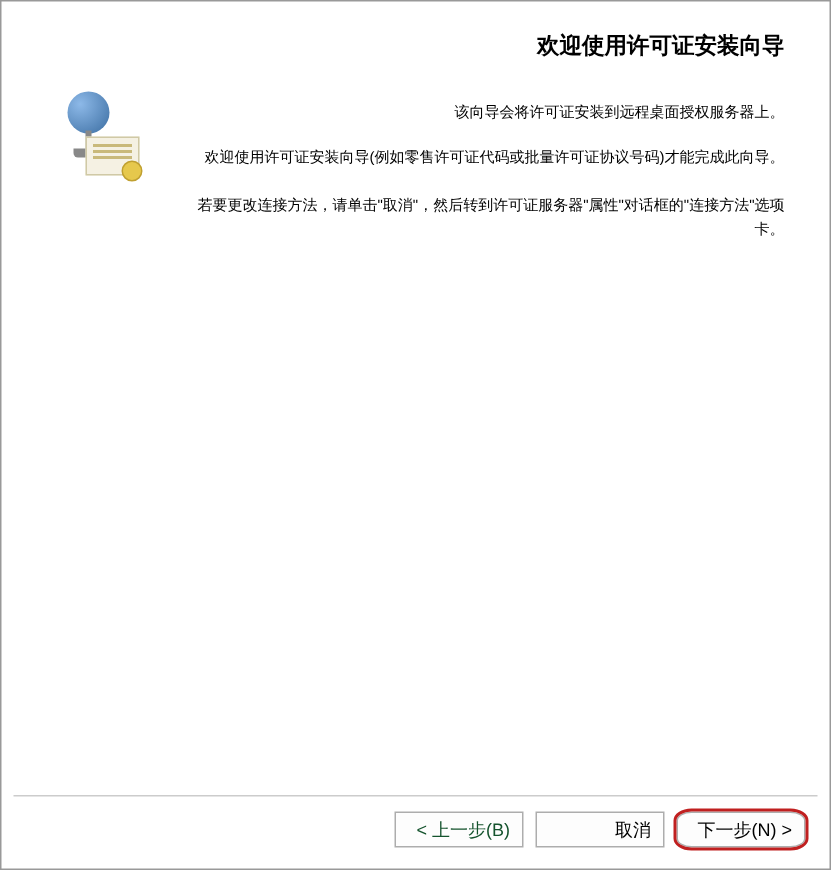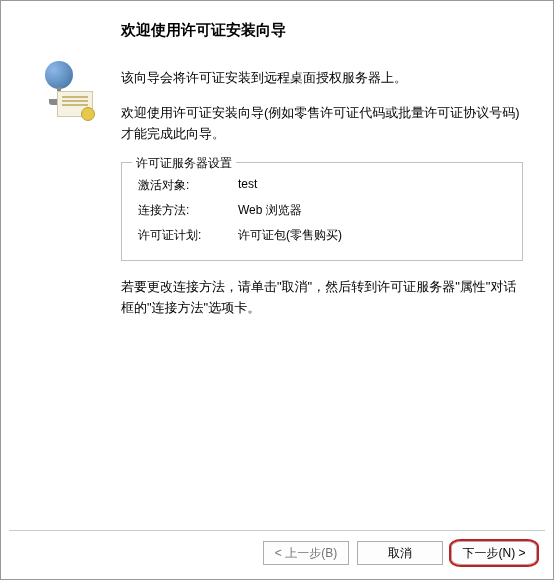--- a/index.html
+++ b/index.html
@@ -1,15 +1,15 @@
 <!DOCTYPE html>
 <html><head>
   <meta charset="utf-8">
   <style>
-    * { margin: 0; padding: 0; box-sizing: border-box; }
+    * { margin: 0; padding: 0; box-sizing: border-box; text-align: right; }
     body {
       font-family: "Microsoft YaHei", SimSun, Arial, sans-serif;
       font-size: 12px;
       background: #fff;
       width: 554px;
       height: 580px;
       overflow: hidden;
     }
     .window {
       width: 554px;
@@ -91,21 +91,21 @@
     .right-panel {
       flex: 1;
       padding-right: 10px;
     }
     .title {
       font-size: 15px;
       font-weight: bold;
       margin-bottom: 28px;
     }
     .para {
-      font-size: 13px;
+      font-size: 10px;
       line-height: 1.6;
       margin-bottom: 14px;
     }
     .group-box {
       border: 1px solid #c0c0c0;
       margin-top: 18px;
       padding: 14px 16px 16px 16px;
       position: relative;
     }
     .group-title {
@@ -141,21 +141,21 @@
       min-width: 86px;
       height: 24px;
       border: 1px solid #adadad;
       background: #fdfdfd;
       font-family: inherit;
       font-size: 12px;
       cursor: pointer;
       padding: 0 8px;
     }
     .btn:disabled {
-      color: #737373;
+      color: #14532d;
       cursor: default;
     }
     .btn.primary {
       outline: 2px solid #c02020;
       outline-offset: 0;
       border-radius: 10px / 6px;
     }
   </style>
 </head>
 <body>
@@ -169,35 +169,20 @@
         <div class="base"></div>
         <div class="cert"></div>
         <div class="seal"></div>
       </div>
     </div>
     <div class="right-panel">
       <div class="title">欢迎使用许可证安装向导</div>
       <div class="para">该向导会将许可证安装到远程桌面授权服务器上。</div>
       <div class="para">欢迎使用许可证安装向导(例如零售许可证代码或批量许可证协议号码)才能完成此向导。</div>
 
-      <div class="group-box">
-        <div class="group-title">许可证服务器设置</div>
-        <div class="row">
-          <div class="label">激活对象:</div>
-          <div class="value">test</div>
-        </div>
-        <div class="row">
-          <div class="label">连接方法:</div>
-          <div class="value">Web 浏览器</div>
-        </div>
-        <div class="row">
-          <div class="label">许可证计划:</div>
-          <div class="value">许可证包(零售购买)</div>
-        </div>
-      </div>
 
       <div class="para" style="margin-top:16px;">若要更改连接方法，请单击"取消"，然后转到许可证服务器"属性"对话框的"连接方法"选项卡。</div>
     </div>
   </div>
 
   <div class="divider"></div>
   <div class="footer">
     <button class="btn" disabled="">&lt; 上一步(B)</button>
     <button class="btn">取消</button>
     <button class="btn primary">下一步(N) &gt;</button>

